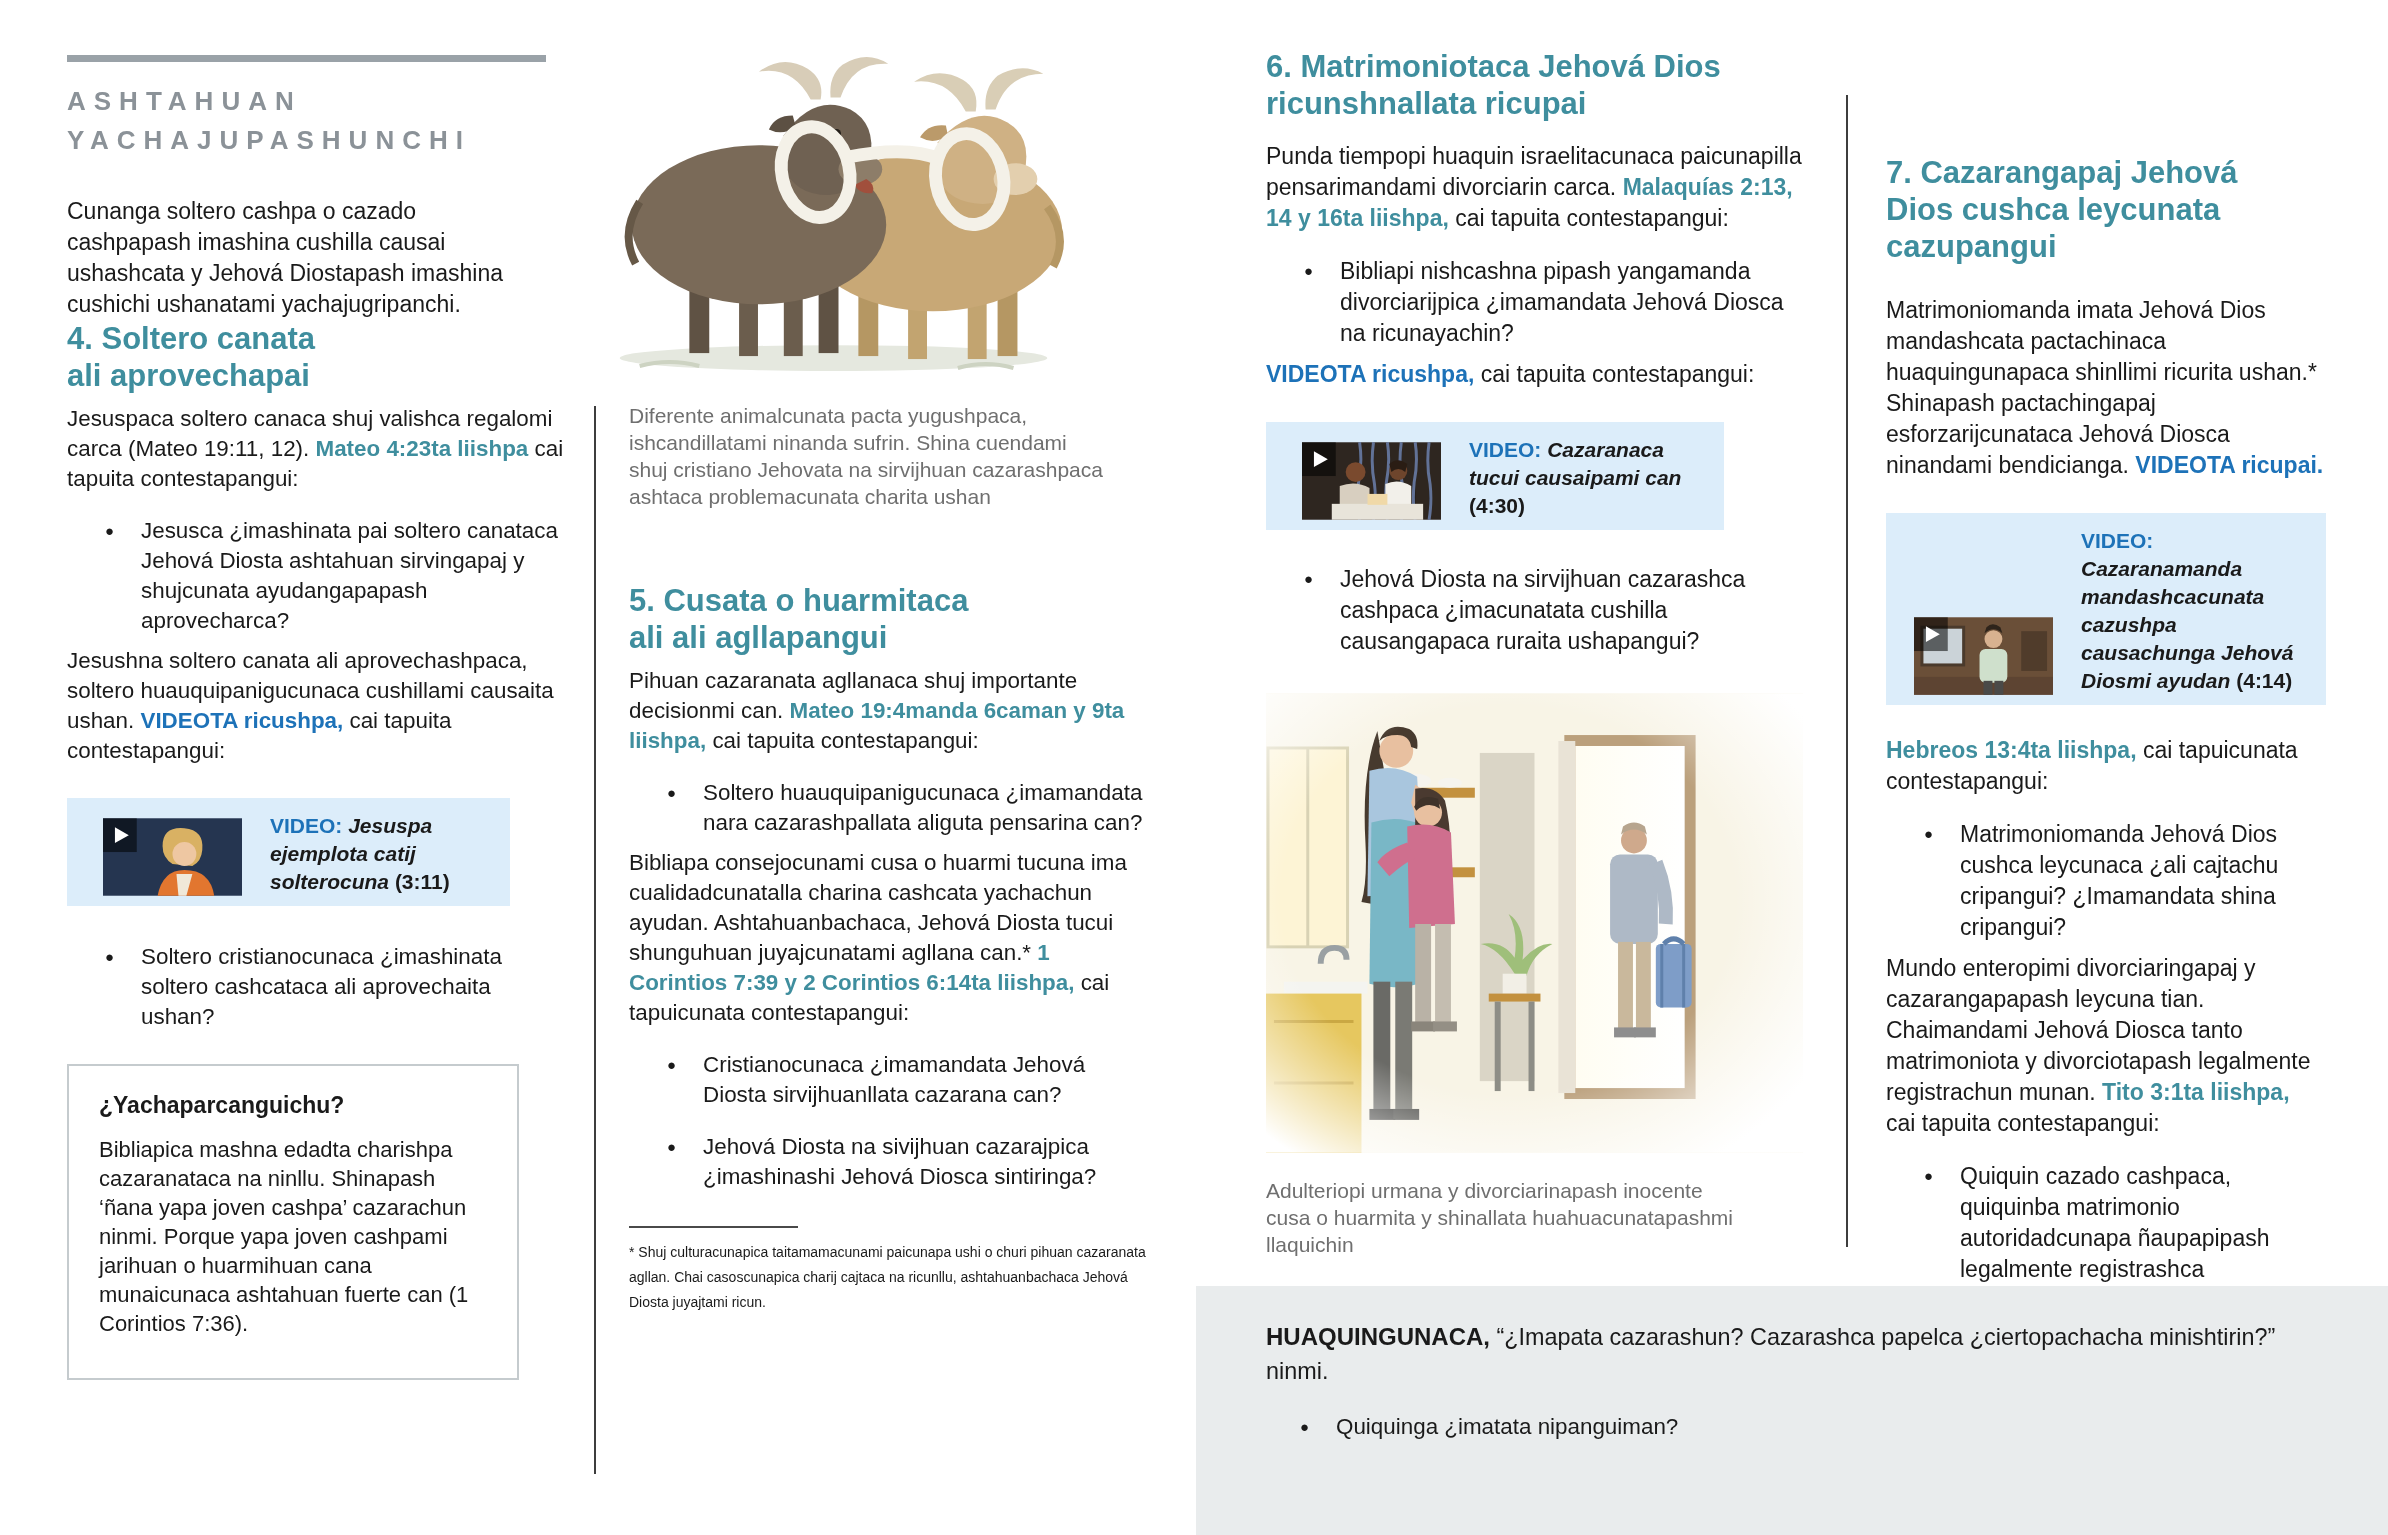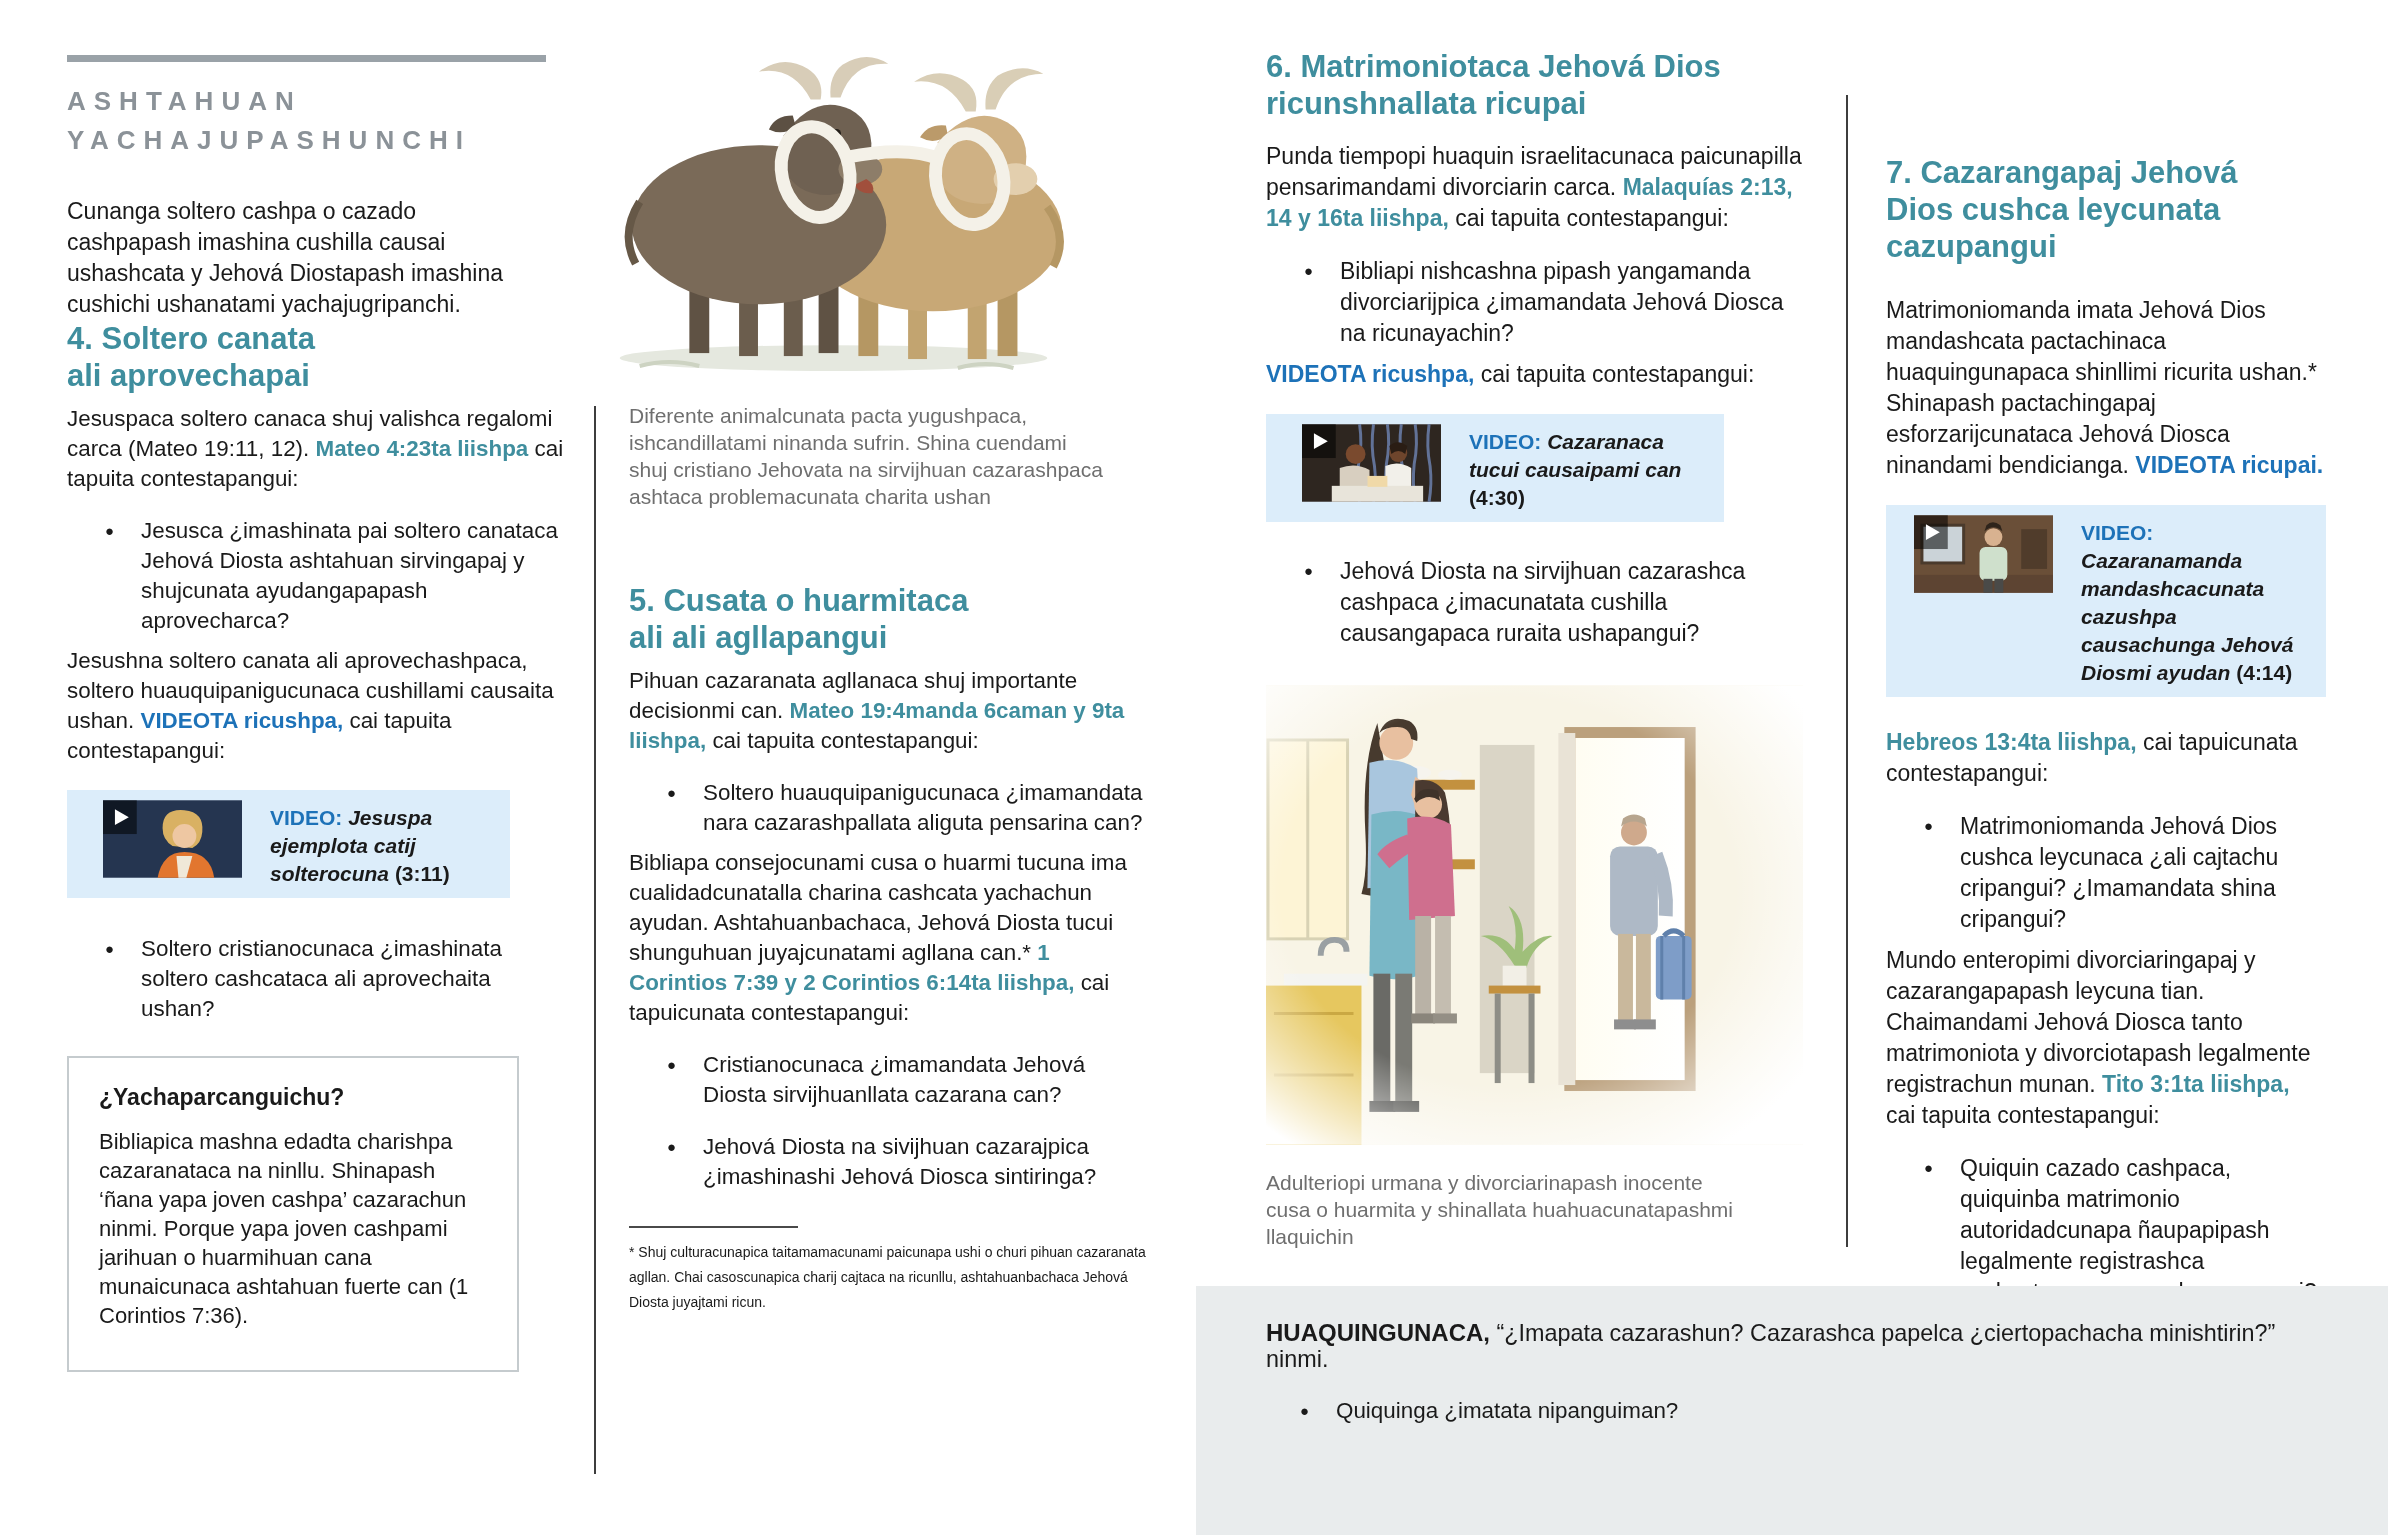--- a/index.html
+++ b/index.html
@@ -13,21 +13,21 @@
           white-space:pre-line;line-height:1.5}
   .intro{margin-top:36px;font-size:23px;line-height:31px;white-space:pre-line}
   h2.sec{font-size:31px;line-height:37px;color:#3f8e9e;font-weight:bold;white-space:pre-line;margin:0}
   .mt{margin-top:56px}
   .p{font-size:22.4px;line-height:30px;margin-top:10px}
   .ref{color:#3f8e9e;font-weight:bold}
   .vid{color:#1d72b8;font-weight:bold}
   .bullet{display:flex;margin-top:22px;padding-left:38px}
   .dot{width:36px;flex:none;font-size:15px;line-height:30px}
   .btext{font-size:22.4px;line-height:30px}
-  .vbox{margin-top:24px;background:#dcedfa;display:flex;align-items:flex-start;
+  .vbox{margin-top:32px;background:#dcedfa;display:flex;align-items:flex-end;
         padding:10px 16px 10px 36px;box-sizing:border-box;cursor:pointer}
   .vbox .thumb{flex:none;display:block}
   .vlabel{margin-left:28px;font-size:21px;line-height:28px;padding-top:4px;width:259px}
   .vt{font-weight:bold;font-style:italic}
   .vd{font-weight:bold}
   .know{margin-top:32px;border:2px solid #c5cbce;padding:26px 30px 40px;width:452px;box-sizing:border-box}
   .know h3{font-size:23px;margin:0 0 16px;font-weight:bold}
   .know .kbody{font-size:22px;line-height:29px}
   
   #oxen{position:absolute;left:580px;top:8px}
@@ -45,21 +45,21 @@
   #scene{margin-top:36px}
   #col3 .caption{margin-top:20px}
   
   #col4{left:1886px;top:154px;width:438px}
   #col4 .p,#col4 .btext{font-size:23px;line-height:31px}
   #col4 .vlabel{width:249px}
   #col4 .vbox{padding-left:28px}
   
   #footer{position:absolute;left:1196px;top:1286px;width:1192px;height:250px;background:#e9eced}
   #footer .inner{padding:34px 0 0 70px}
-  #footer .lead{font-size:23.4px;line-height:26px;width:1075px}
+  #footer .lead{font-size:23.4px;line-height:34px;width:1075px}
   .lead-b{font-weight:bold;font-size:24px}
   #footer .bullet{margin-top:24px;padding-left:34px}
 </style>
 </head>
 <body>
 
 <div class="col" id="col1">
   <div class="kbar"></div>
   <div class="kicker">ASHTAHUAN
 YACHAJUPASHUNCHI</div>

